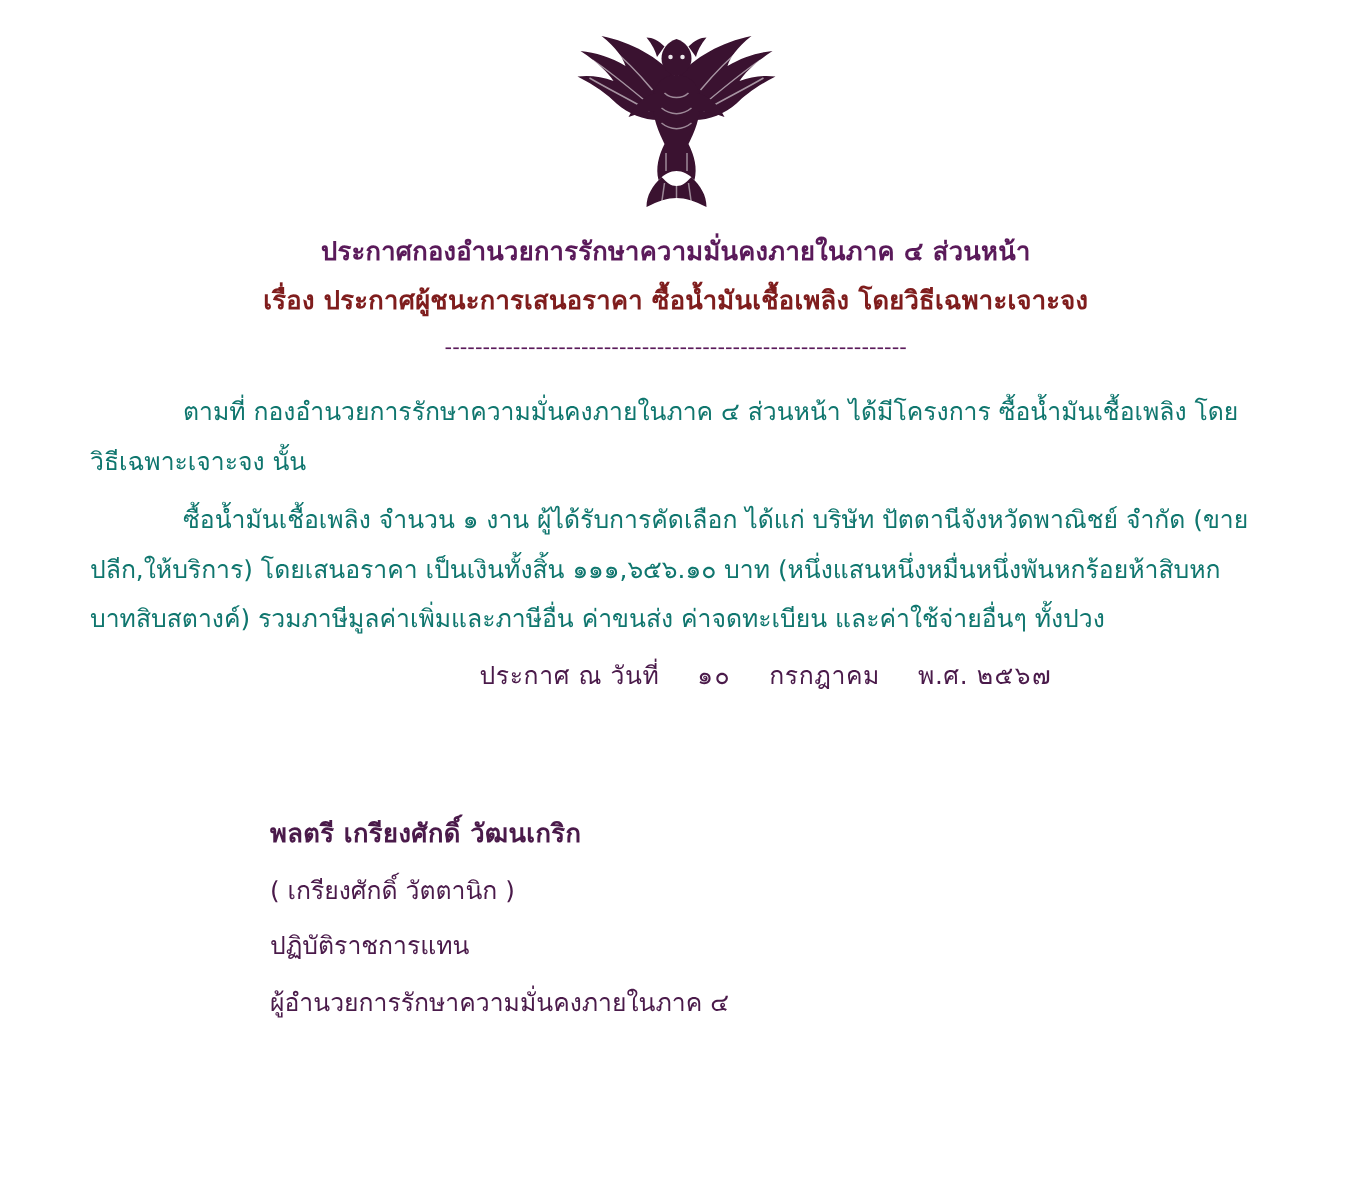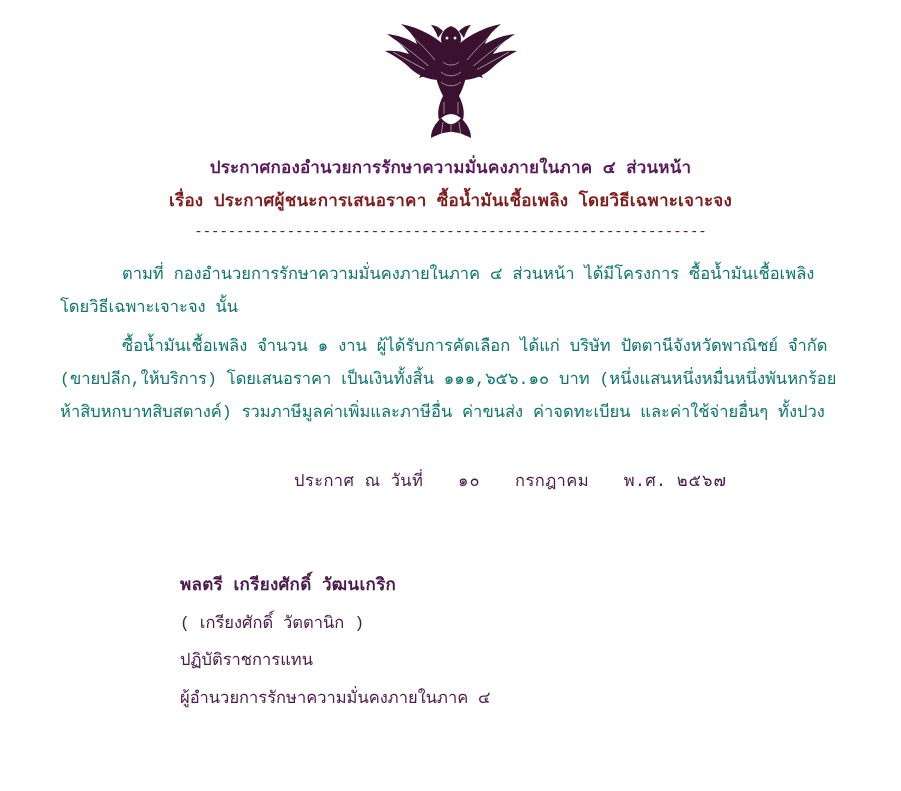--- a/index.html
+++ b/index.html
@@ -14,21 +14,20 @@
     font-family: "DejaVu Sans", "Liberation Sans", sans-serif;
     color: #4a1a4a;
     overflow: hidden;
   }
   .page {
     position: relative;
     width: 901px;
     height: 791px;
     box-sizing: border-box;
     padding: 18px 60px 0 60px;
-    font-family: Liberation Mono, monospace;
   }
 
   
   .emblem-wrap {
     display: flex;
     justify-content: center;
     align-items: flex-start;
     height: 130px;
   }
   .emblem {
@@ -76,21 +75,21 @@
   .para {
     text-indent: 62px;
     margin: 0 0 6px 0;
   }
   .para.second {
     margin-top: 6px;
   }
 
   
   .date-line {
-    margin-top: 38px;
+    margin-top: 8px;
     font-size: 16.5px;
     color: #4a1a4a;
     text-align: center;
     padding-left: 120px;
     letter-spacing: 0.4px;
   }
   .date-line .day,
   .date-line .year {
     letter-spacing: 1px;
   }

